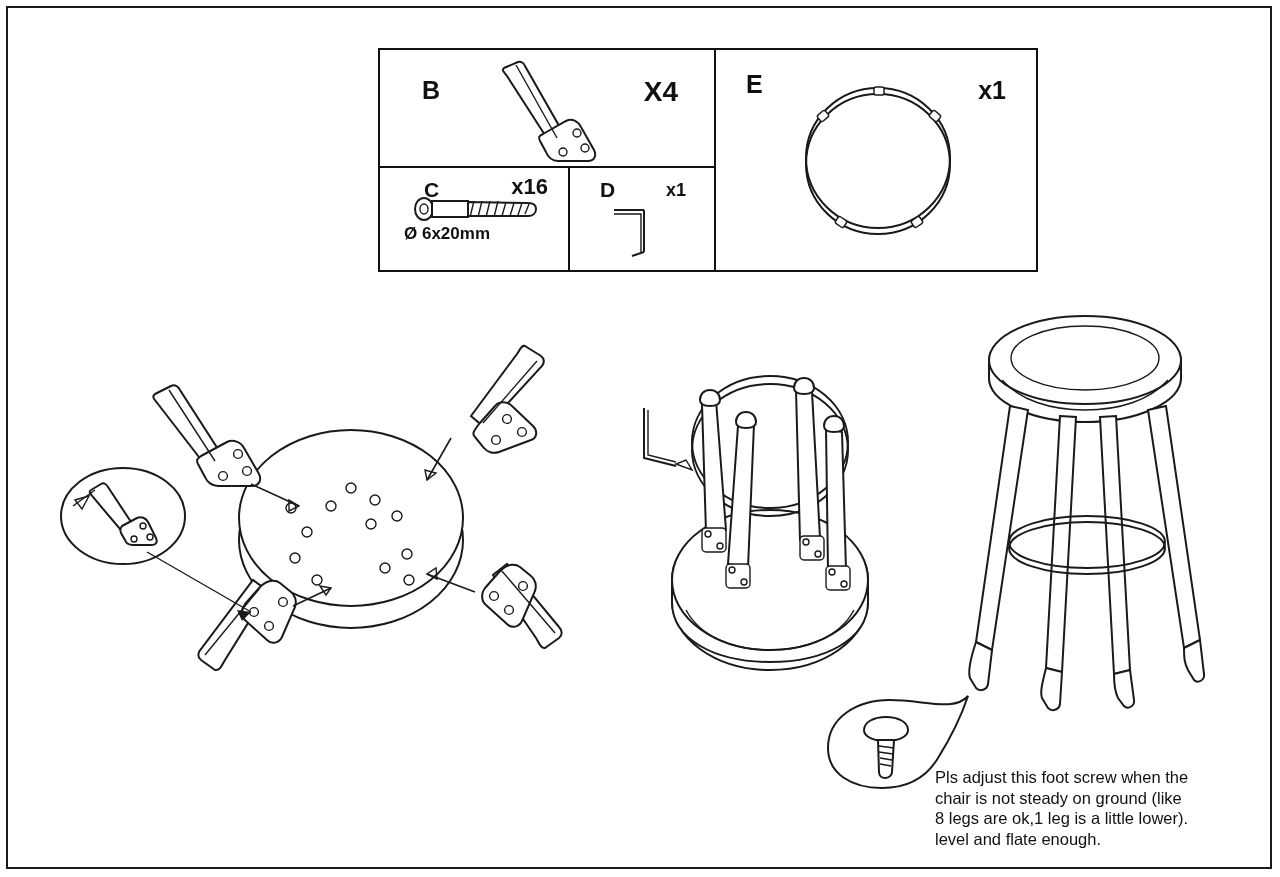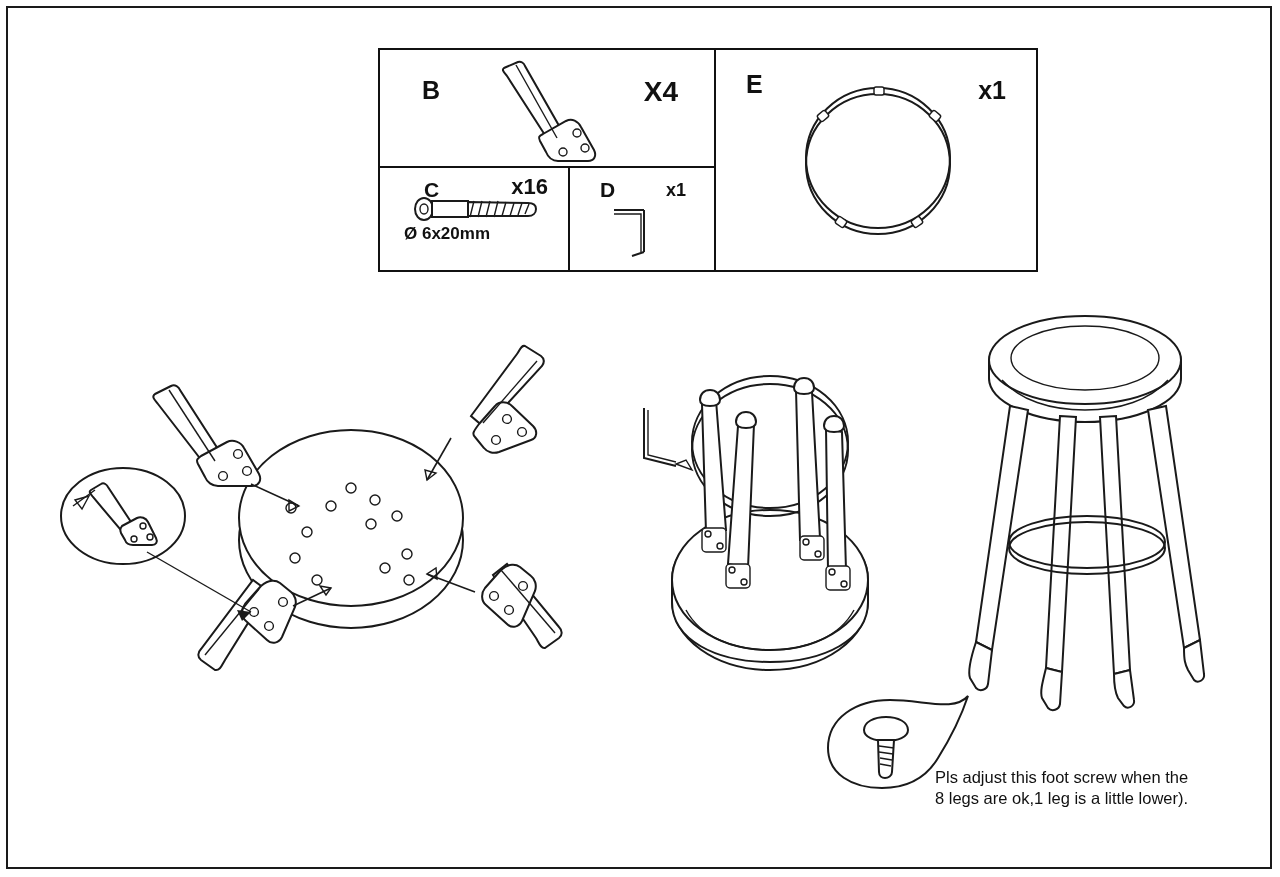--- a/index.html
+++ b/index.html
@@ -372,16 +372,18 @@
       <path class="fill-w" d="M44 40 C44 32 54 27 66 27 C78 27 88 32 88 40 C88 47 78 51 66 51 C54 51 44 47 44 40 Z"></path>
       <path class="fill-w" d="M58 50 L74 50 L72 82 C72 86 68 88 65 88 C62 88 59 86 59 82 Z"></path>
       <g class="stroke-thin">
         <path d="M59 56 L74 58 M59 62 L73 64 M60 68 L72 70 M60 74 L71 76"></path>
       </g>
     </g>
   </svg>
 
   <div id="note-text">
     <div class="nline">Pls adjust this foot screw when the</div>
+    <div class="nline">chair is not steady on ground (like</div>
     <div class="nline">8 legs are ok,1 leg is a little lower).</div>
+    <div class="nline">level and flate enough.</div>
   </div>
 
 </div>
 
 </body></html>

